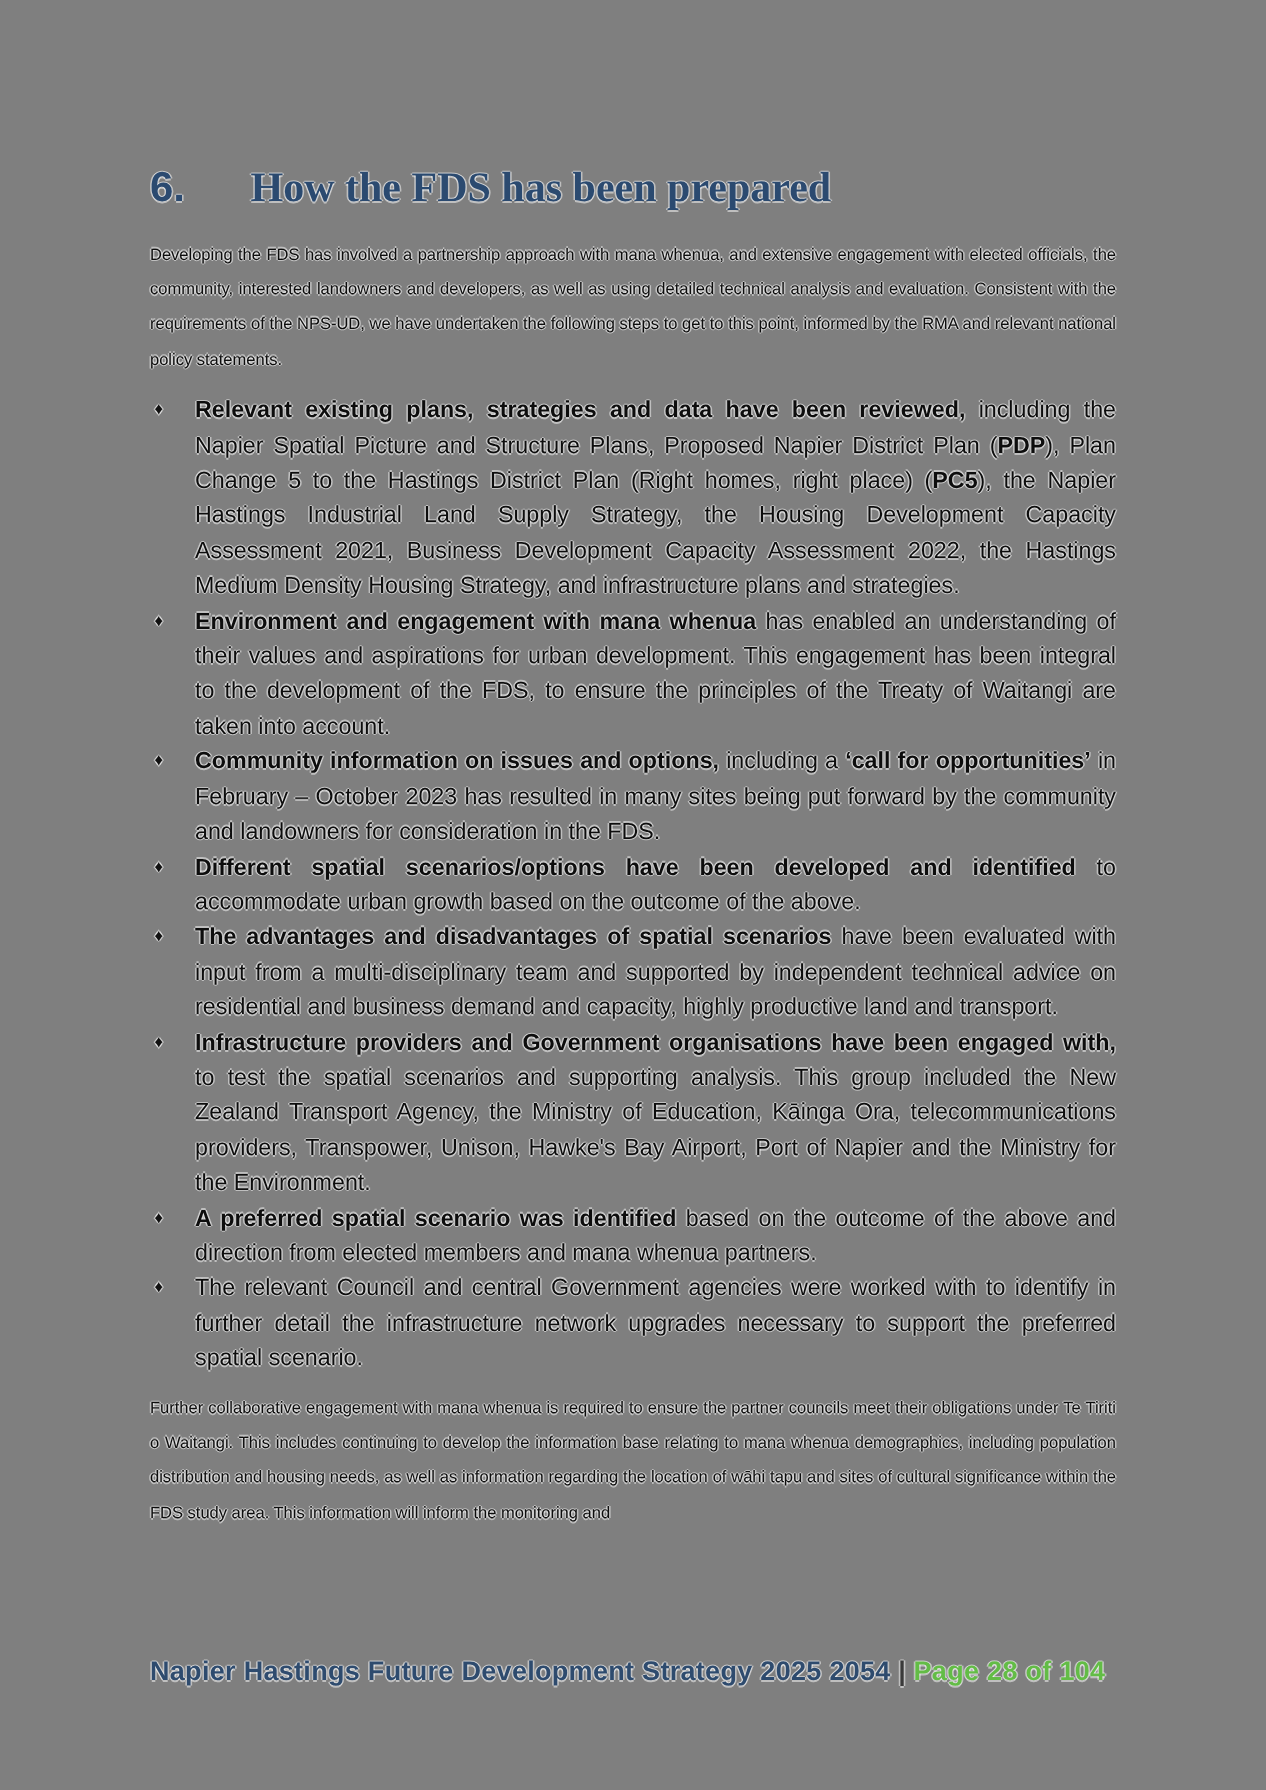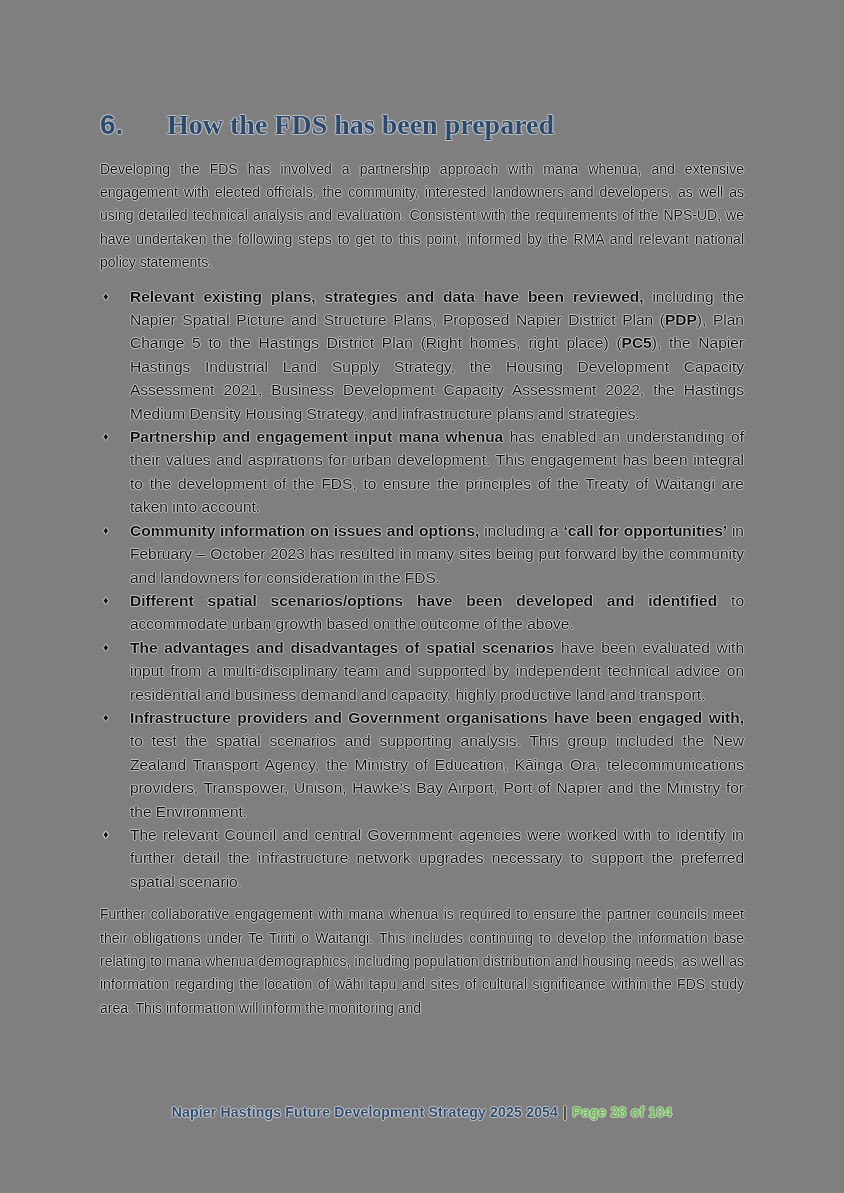--- a/index.html
+++ b/index.html
@@ -39,65 +39,65 @@
   .h-num{
     font-family:"Liberation Sans", sans-serif;
     width:51px;flex:0 0 51px;
   }
   .h-title{
     font-family:"Liberation Serif", serif;
     font-weight:700;
     margin-left:16px;
   }
   .para{
-    font-size:14px;line-height:23.4px;
+    font-size:11px;line-height:23.4px;
     text-align:justify;margin:0 0 10px 0;
   }
   .para.closing{margin:10px 0 0 0;}
   ul.bullets{
     list-style:none;margin:0;padding:0;
   }
   ul.bullets li{
     position:relative;padding-left:30px;
     font-size:15.5px;line-height:23.4px;
     text-align:justify;
   }
   ul.bullets .marker{
     position:absolute;left:3px;top:0;
     font-size:11px;line-height:23.4px;color:#111;
   }
   strong{font-weight:bold;}
   .footer{
     position:absolute;left:100px;top:1104px;width:644px;
-    text-align:center;
-    font-size:14px;font-weight:bold;letter-spacing:.2px;
+    text-align:left;
+    font-size:18px;font-weight:bold;letter-spacing:.2px;
   }
   .f-title{color:var(--footer-title);}
   .f-sep{color:var(--footer-sep);margin:0 5px;}
   .f-page{color:var(--footer-page);}
 </style>
 </head>
 <body>
 
 <div class="content halo">
   <h1>
     <span class="h-num">6.</span>
     <span class="h-title">How the FDS has been prepared</span>
   </h1>
 
   <p class="para">Developing the FDS has involved a partnership approach with mana whenua, and extensive engagement with elected officials, the community, interested landowners and developers, as well as using detailed technical analysis and evaluation. Consistent with the requirements of the NPS-UD, we have undertaken the following steps to get to this point, informed by the RMA and relevant national policy statements.</p>
 
   <ul class="bullets">
       <li><span class="marker">♦</span><span><strong>Relevant existing plans, strategies and data have been reviewed,</strong><span> including the Napier Spatial Picture and Structure Plans, Proposed Napier District Plan (</span><strong>PDP</strong><span>), Plan Change 5 to the Hastings District Plan (Right homes, right place) (</span><strong>PC5</strong><span>), the Napier Hastings Industrial Land Supply Strategy, the Housing Development Capacity Assessment 2021, Business Development Capacity Assessment 2022, the Hastings Medium Density Housing Strategy, and infrastructure plans and strategies.</span></span></li>
-      <li><span class="marker">♦</span><span><strong>Partnership and engagement input mana whenua</strong><span> has enabled an understanding of their values and aspirations for urban development. This engagement has been integral to the development of the FDS, to ensure the principles of the Treaty of Waitangi are taken into account.</span></span></li>
+      <li><span class="marker">♦</span><span><strong>Environment and engagement with mana whenua</strong><span> has enabled an understanding of their values and aspirations for urban development. This engagement has been integral to the development of the FDS, to ensure the principles of the Treaty of Waitangi are taken into account.</span></span></li>
       <li><span class="marker">♦</span><span><strong>Community information on issues and options,</strong><span> including a </span><strong>‘call for opportunities’</strong><span> in February – October 2023 has resulted in many sites being put forward by the community and landowners for consideration in the FDS.</span></span></li>
       <li><span class="marker">♦</span><span><strong>Different spatial scenarios/options have been developed and identified</strong><span> to accommodate urban growth based on the outcome of the above.</span></span></li>
       <li><span class="marker">♦</span><span><strong>The advantages and disadvantages of spatial scenarios</strong><span> have been evaluated with input from a multi-disciplinary team and supported by independent technical advice on residential and business demand and capacity, highly productive land and transport.</span></span></li>
       <li><span class="marker">♦</span><span><strong>Infrastructure providers and Government organisations have been engaged with,</strong><span> to test the spatial scenarios and supporting analysis. This group included the New Zealand Transport Agency, the Ministry of Education, Kāinga Ora, telecommunications providers, Transpower, Unison, Hawke's Bay Airport, Port of Napier and the Ministry for the Environment.</span></span></li>
-      <li><span class="marker">♦</span></li>
+      <li><span class="marker">♦</span><span><strong>A preferred spatial scenario was identified</strong><span> based on the outcome of the above and direction from elected members and mana whenua partners.</span></span></li>
       <li><span class="marker">♦</span><span><span>The relevant Council and central Government agencies were worked with to identify in further detail the infrastructure network upgrades necessary to support the preferred spatial scenario.</span></span></li>
     </ul>
 
   <p class="para closing">Further collaborative engagement with mana whenua is required to ensure the partner councils meet their obligations under Te Tiriti o Waitangi. This includes continuing to develop the information base relating to mana whenua demographics, including population distribution and housing needs, as well as information regarding the location of wāhi tapu and sites of cultural significance within the FDS study area. This information will inform the monitoring and</p>
 </div>
 
 <div class="footer halo">
   <span class="f-title">Napier Hastings Future Development Strategy 2025 2054</span><span class="f-sep">|</span><span class="f-page">Page 28 of 104</span>
 </div>
 

